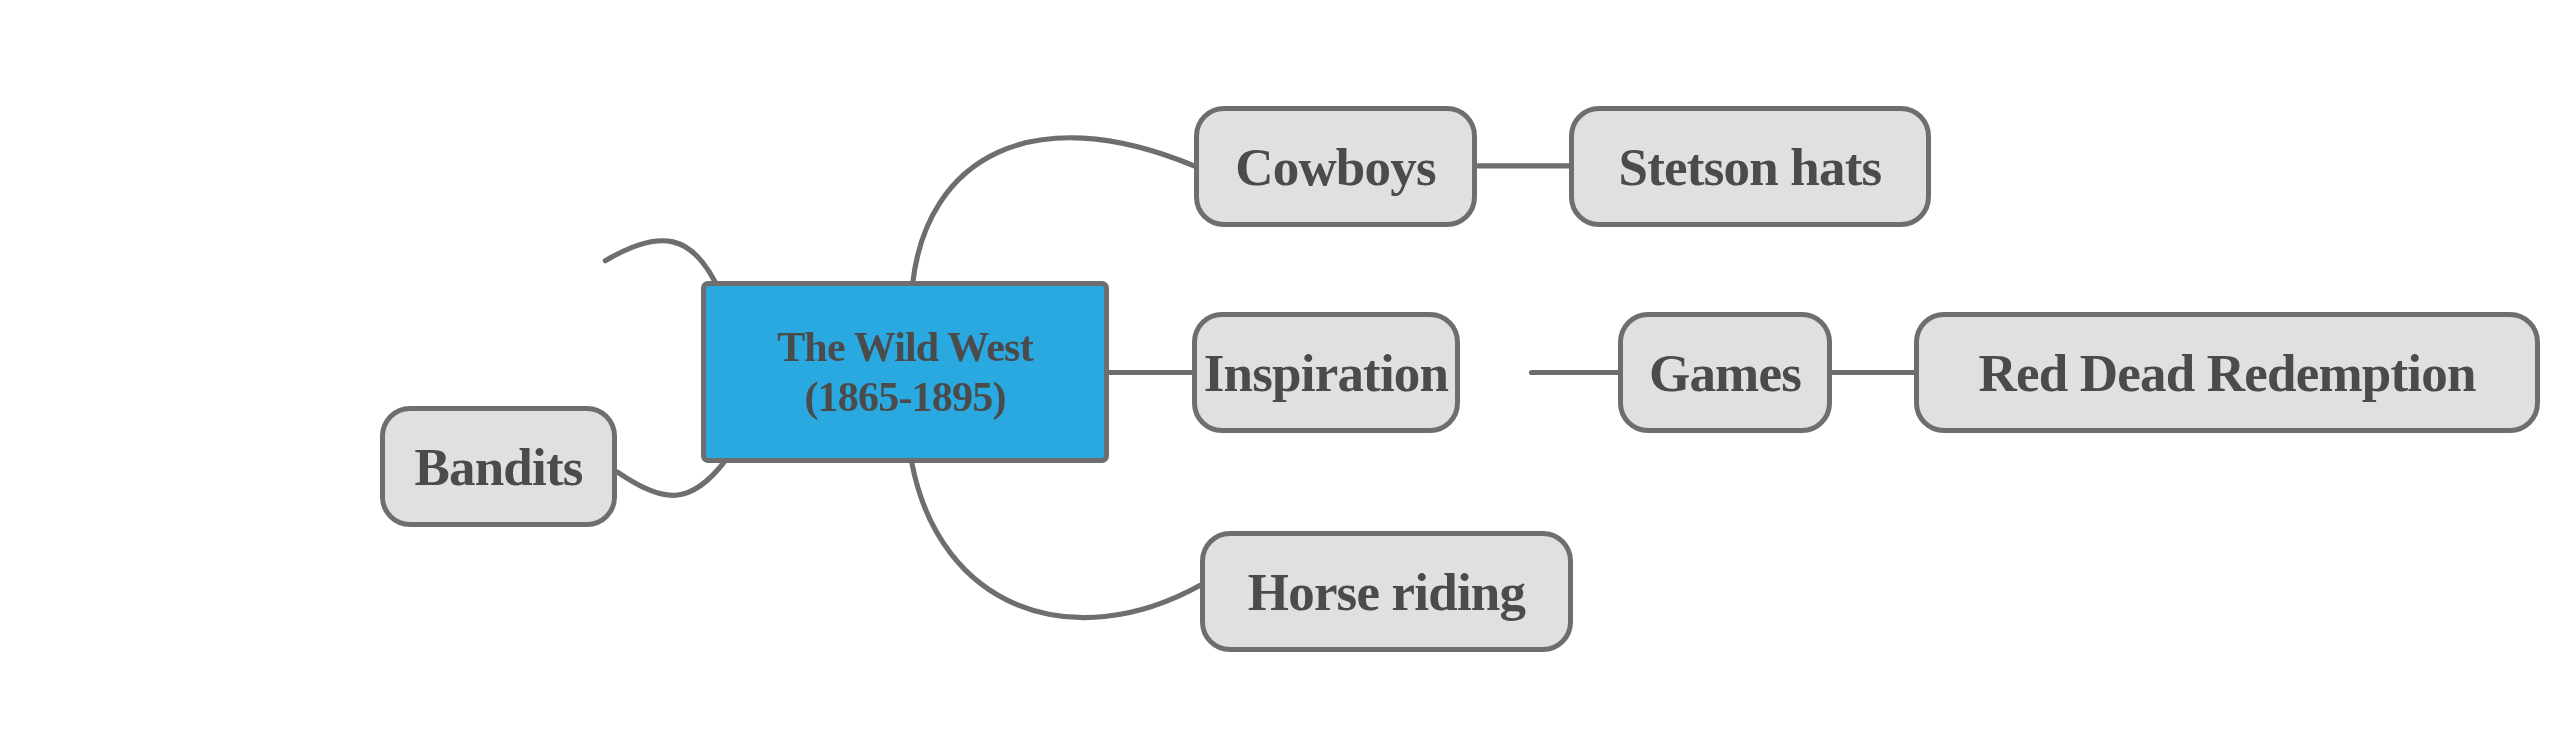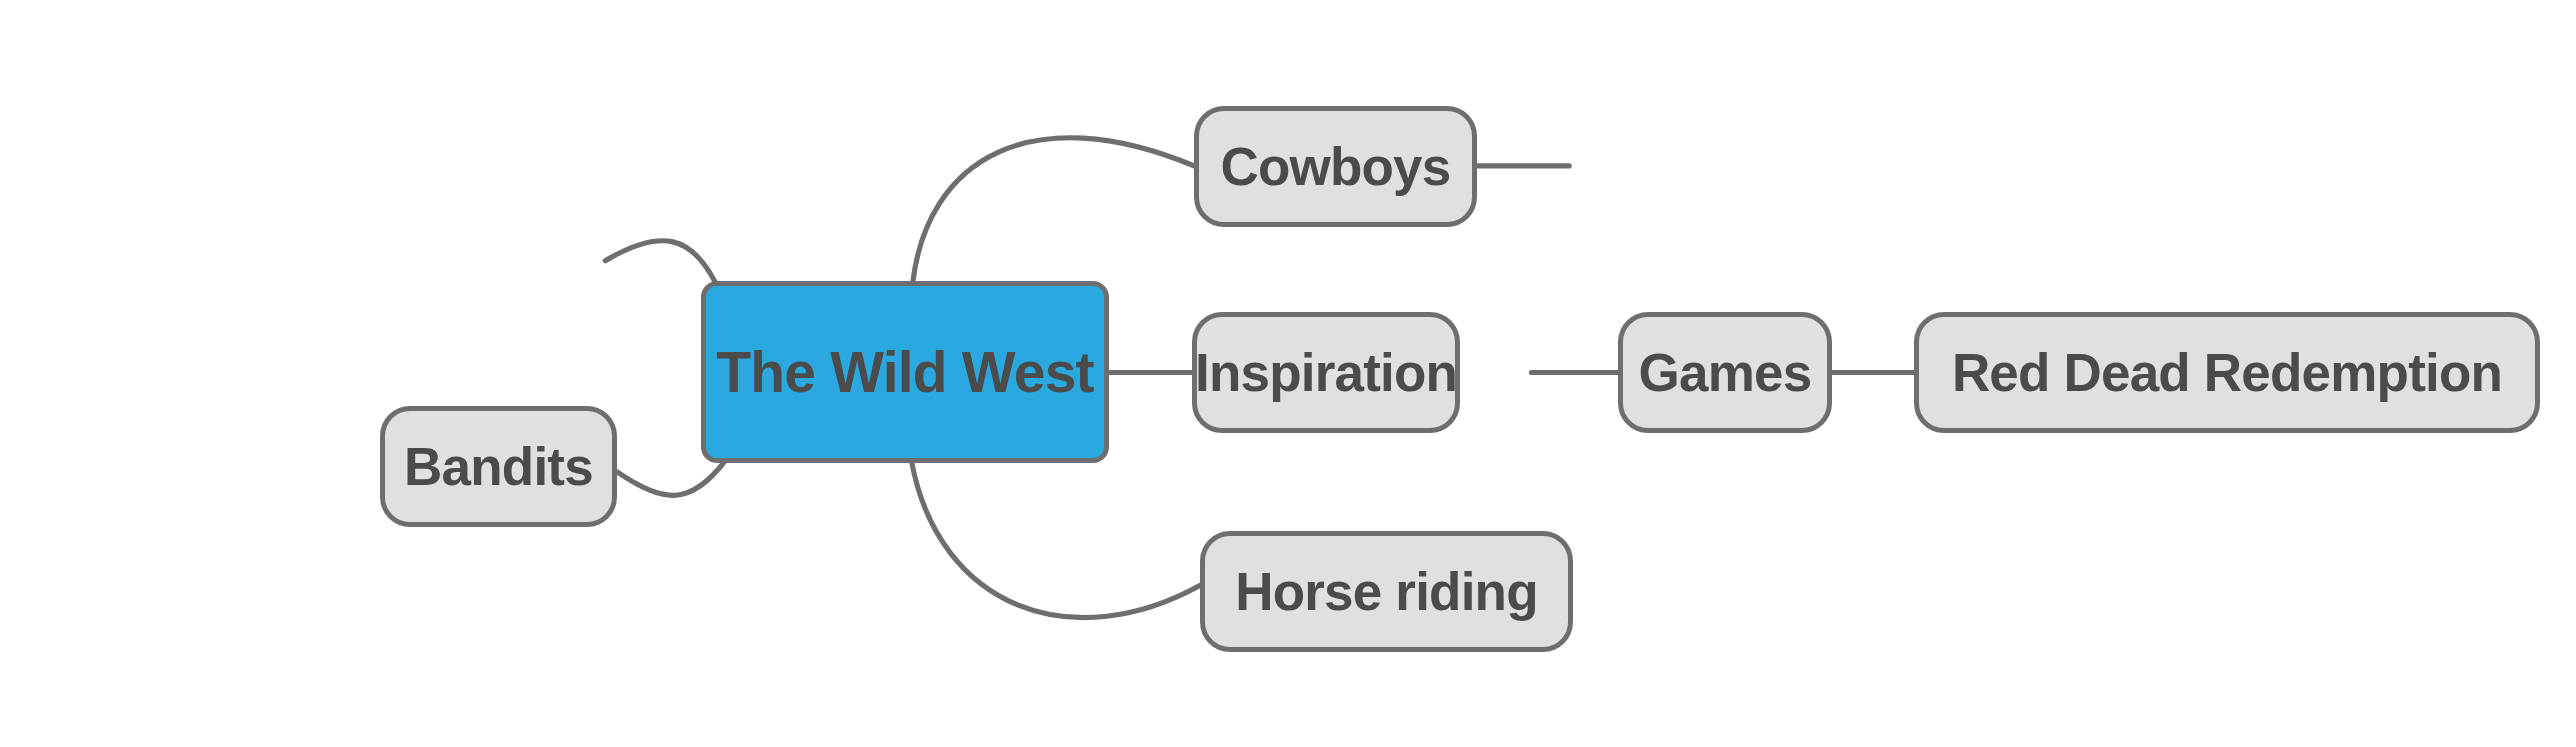--- a/index.html
+++ b/index.html
@@ -36,25 +36,26 @@
     border:5.2px solid var(--stroke);
     border-radius:30px;
     display:flex;
     align-items:center;
     justify-content:center;
     color:var(--text);
     font-weight:bold;
     font-size:53px;
     letter-spacing:-0.8px;
     white-space:nowrap;
+    font-family:Liberation Serif, serif;
   }
   .node.root{
     background:var(--root-fill);
-    border-radius:16px;
-    font-size:57px;
+    border-radius:7px;
+    font-size:42px;
     line-height:1.2;
     flex-direction:column;
   }
 </style>
 </head>
 <body>
 
 <div class="canvas">
 
   <svg class="edge-layer" viewBox="0 0 5117 1450" aria-hidden="true">
@@ -68,26 +69,30 @@
     <path d="M 3556 723 L 3715 723"></path>
   </svg>
 
 
   <div class="node" style="left:380px;top:406px;width:237px;height:121px">
     <span>Bandits</span>
   </div>
 
   <div class="node root" style="left:701px;top:281px;width:408px;height:182px">
     <div>The Wild West</div>
+    <div>(1865-1895)</div>
   </div>
 
   <div class="node" style="left:1194px;top:106px;width:283px;height:121px">
     <span>Cowboys</span>
   </div>
 
+  <div class="node" style="left:1569px;top:106px;width:362px;height:121px">
+    <span>Stetson hats</span>
+  </div>
 
   <div class="node" style="left:1192px;top:312px;width:268px;height:121px">
     <span>Inspiration</span>
   </div>
 
   <div class="node" style="left:1914px;top:312px;width:626px;height:121px">
     <span>Red Dead Redemption</span>
   </div>
 
   <div class="node" style="left:1618px;top:312px;width:214px;height:121px">

